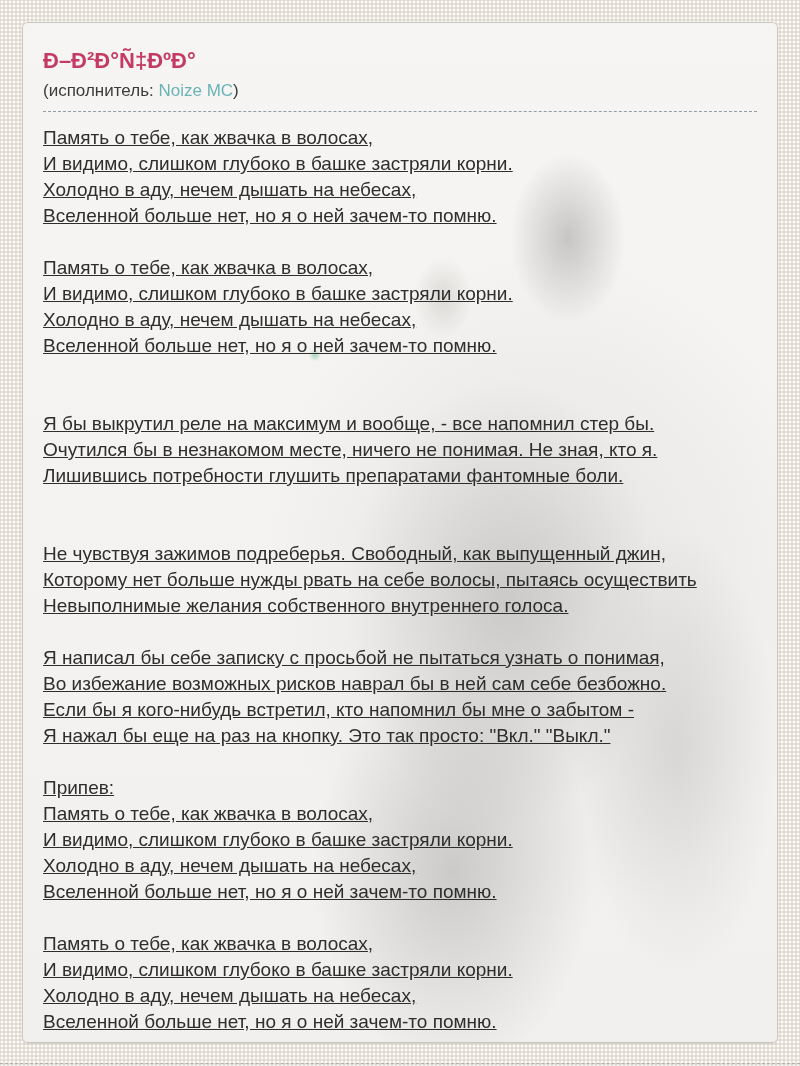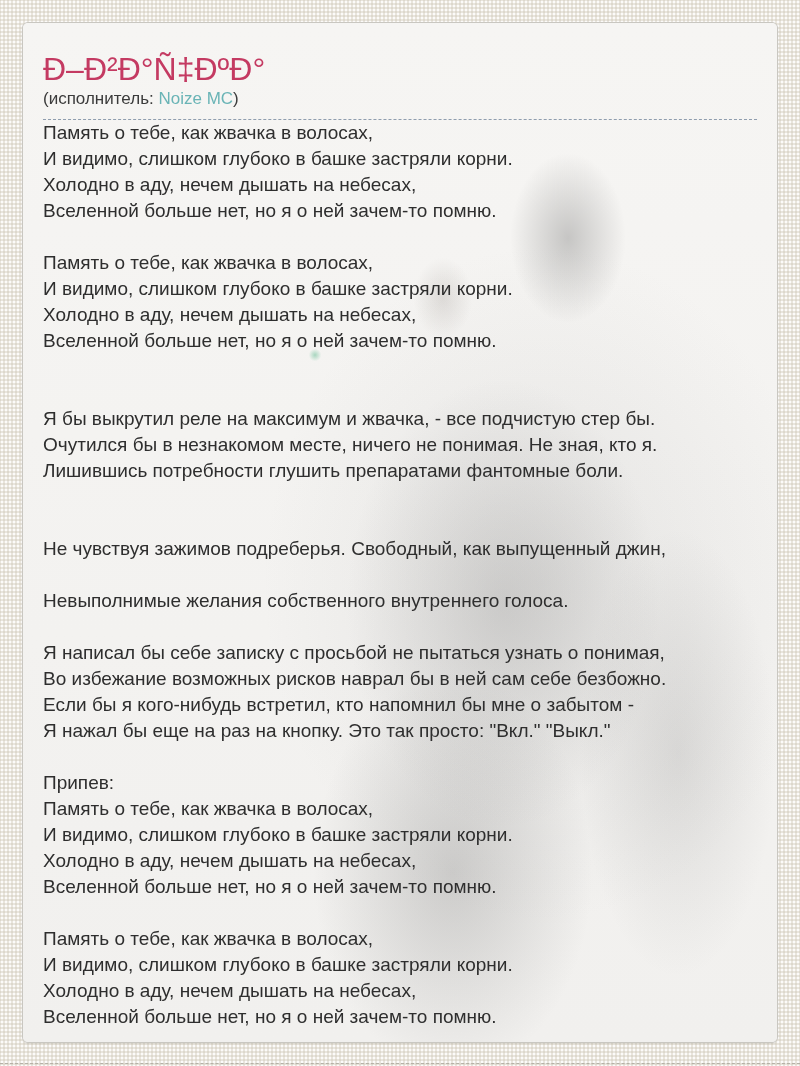--- a/index.html
+++ b/index.html
@@ -43,63 +43,65 @@
       radial-gradient(ellipse 140px 320px at 655px 730px, rgba(115,115,115,.18), rgba(115,115,115,0) 70%),
       radial-gradient(ellipse 390px 470px at 520px 560px, rgba(150,150,150,.16), rgba(150,150,150,0) 72%),
       linear-gradient(#f6f5f3, #f1f0ee);
     pointer-events:none;
   }
   .content{
     position:absolute;inset:0;
     padding:18px 20px 0 20px;
   }
   h1.title{
-    margin:12px 0 3px 0;
-    font-size:32px;
+    margin:4px 0 3px 0;
+    font-size:22px;
     line-height:32px;
-    font-weight:normal;
+    font-weight:bold;
     color:var(--title-color);
   }
   .subtitle{
     font-size:17px;
     line-height:22px;
     color:#3b3b3b;
     padding-bottom:9px;
     border-bottom:1px dashed #8f9dae;
   }
   .subtitle a{
     color:var(--link-color);
     text-decoration:none;
     cursor:pointer;
   }
   .lyrics{
+    margin-top:13px;
     font-size:19px;
     line-height:26px;
     color:var(--text-color);
+    text-decoration:underline;
   }
   .stanza{margin:0 0 26px 0;}
   .bottom-dash{
     position:absolute;
     left:0;right:0;bottom:2px;
     border-top:1px dashed #b5b1a7;
     height:0;
   }
 </style>
 </head>
 <body>
 
 <div class="card">
   <div class="photo"></div>
   <div class="content">
     <h1 class="title">Ð–Ð²Ð°Ñ‡ÐºÐ°</h1>
     <div class="subtitle"><span>(исполнитель: </span><a>Noize MC</a><span>)</span></div>
     <div class="lyrics">
         <p class="stanza"><span>Память о тебе, как жвачка в волосах,</span><br><span>И видимо, слишком глубоко в башке застряли корни.</span><br><span>Холодно в аду, нечем дышать на небесах,</span><br><span>Вселенной больше нет, но я о ней зачем-то помню.</span></p>
         <p class="stanza"><span>Память о тебе, как жвачка в волосах,</span><br><span>И видимо, слишком глубоко в башке застряли корни.</span><br><span>Холодно в аду, нечем дышать на небесах,</span><br><span>Вселенной больше нет, но я о ней зачем-то помню.</span></p>
-        <p class="stanza"><br><span>Я бы выкрутил реле на максимум и жвачка, - все подчистую стер бы.</span><br><span>Очутился бы в незнакомом месте, ничего не понимая. Не зная, кто я.</span><br><span>Лишившись потребности глушить препаратами фантомные боли.</span></p>
-        <p class="stanza"><br><span>Не чувствуя зажимов подреберья. Свободный, как выпущенный джин,</span><br><br><span>Невыполнимые желания собственного внутреннего голоса.</span></p>
+        <p class="stanza"><br><span>Я бы выкрутил реле на максимум и вообще, - все напомнил стер бы.</span><br><span>Очутился бы в незнакомом месте, ничего не понимая. Не зная, кто я.</span><br><span>Лишившись потребности глушить препаратами фантомные боли.</span></p>
+        <p class="stanza"><br><span>Не чувствуя зажимов подреберья. Свободный, как выпущенный джин,</span><br><span>Которому нет больше нужды рвать на себе волосы, пытаясь осуществить</span><br><span>Невыполнимые желания собственного внутреннего голоса.</span></p>
         <p class="stanza"><span>Я написал бы себе записку с просьбой не пытаться узнать о понимая,</span><br><span>Во избежание возможных рисков наврал бы в ней сам себе безбожно.</span><br><span>Если бы я кого-нибудь встретил, кто напомнил бы мне о забытом -</span><br><span>Я нажал бы еще на раз на кнопку. Это так просто: "Вкл." "Выкл."</span></p>
         <p class="stanza"><span>Припев:</span><br><span>Память о тебе, как жвачка в волосах,</span><br><span>И видимо, слишком глубоко в башке застряли корни.</span><br><span>Холодно в аду, нечем дышать на небесах,</span><br><span>Вселенной больше нет, но я о ней зачем-то помню.</span></p>
         <p class="stanza"><span>Память о тебе, как жвачка в волосах,</span><br><span>И видимо, слишком глубоко в башке застряли корни.</span><br><span>Холодно в аду, нечем дышать на небесах,</span><br><span>Вселенной больше нет, но я о ней зачем-то помню.</span></p>
       </div>
   </div>
 </div>
 <div class="bottom-dash"></div>
 
 </body></html>

